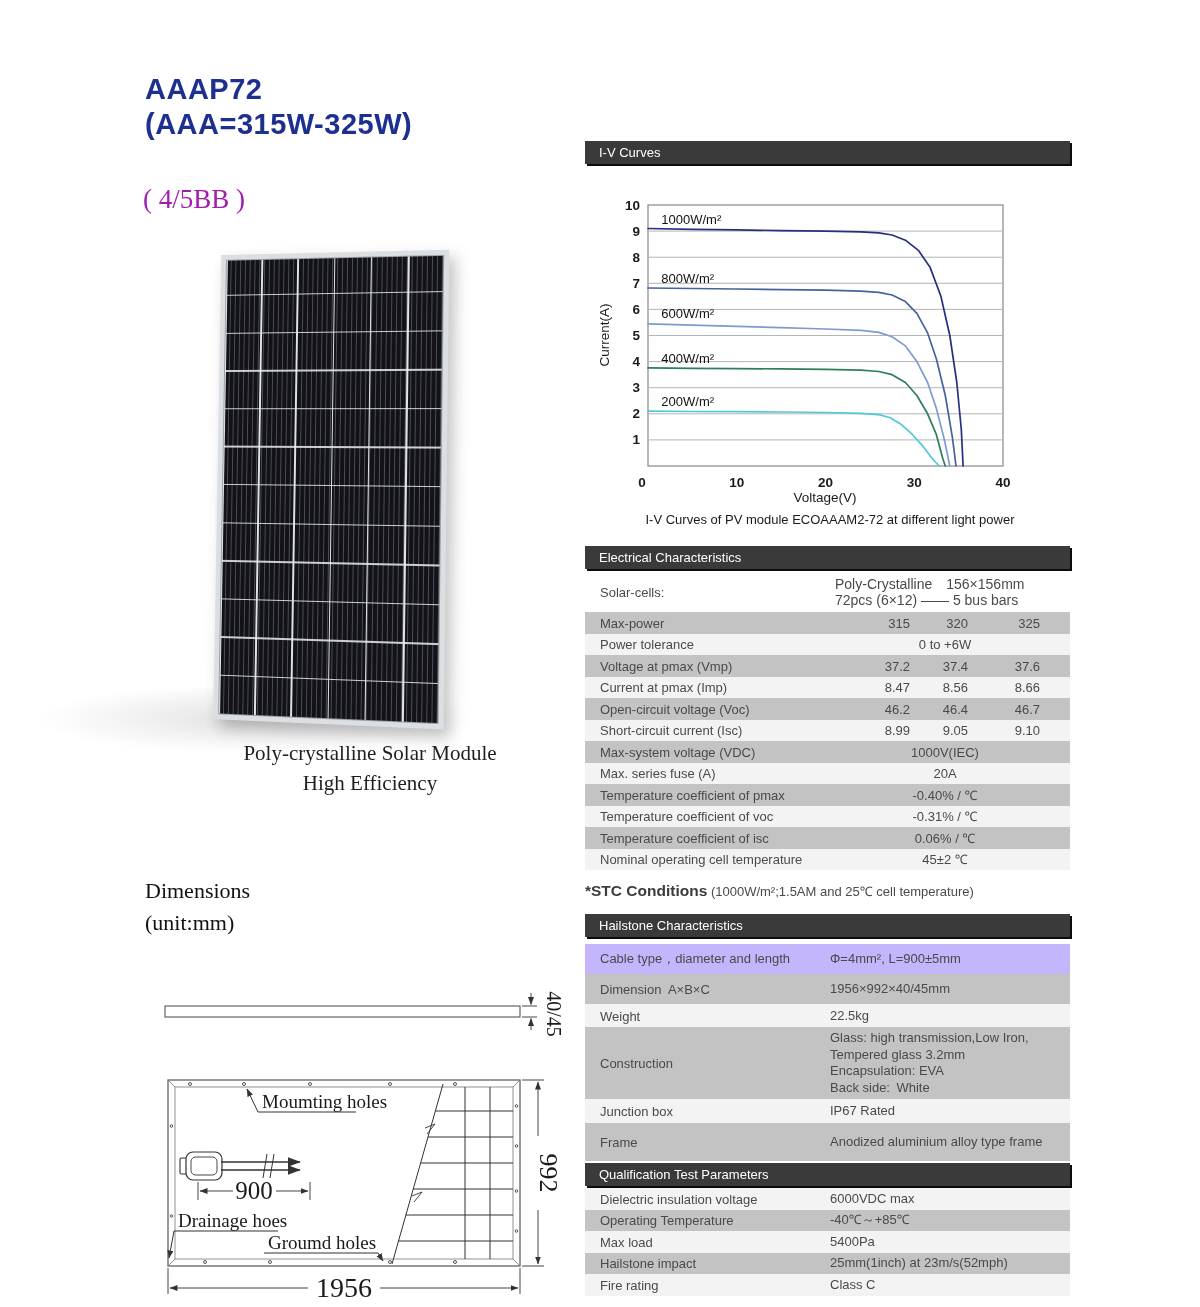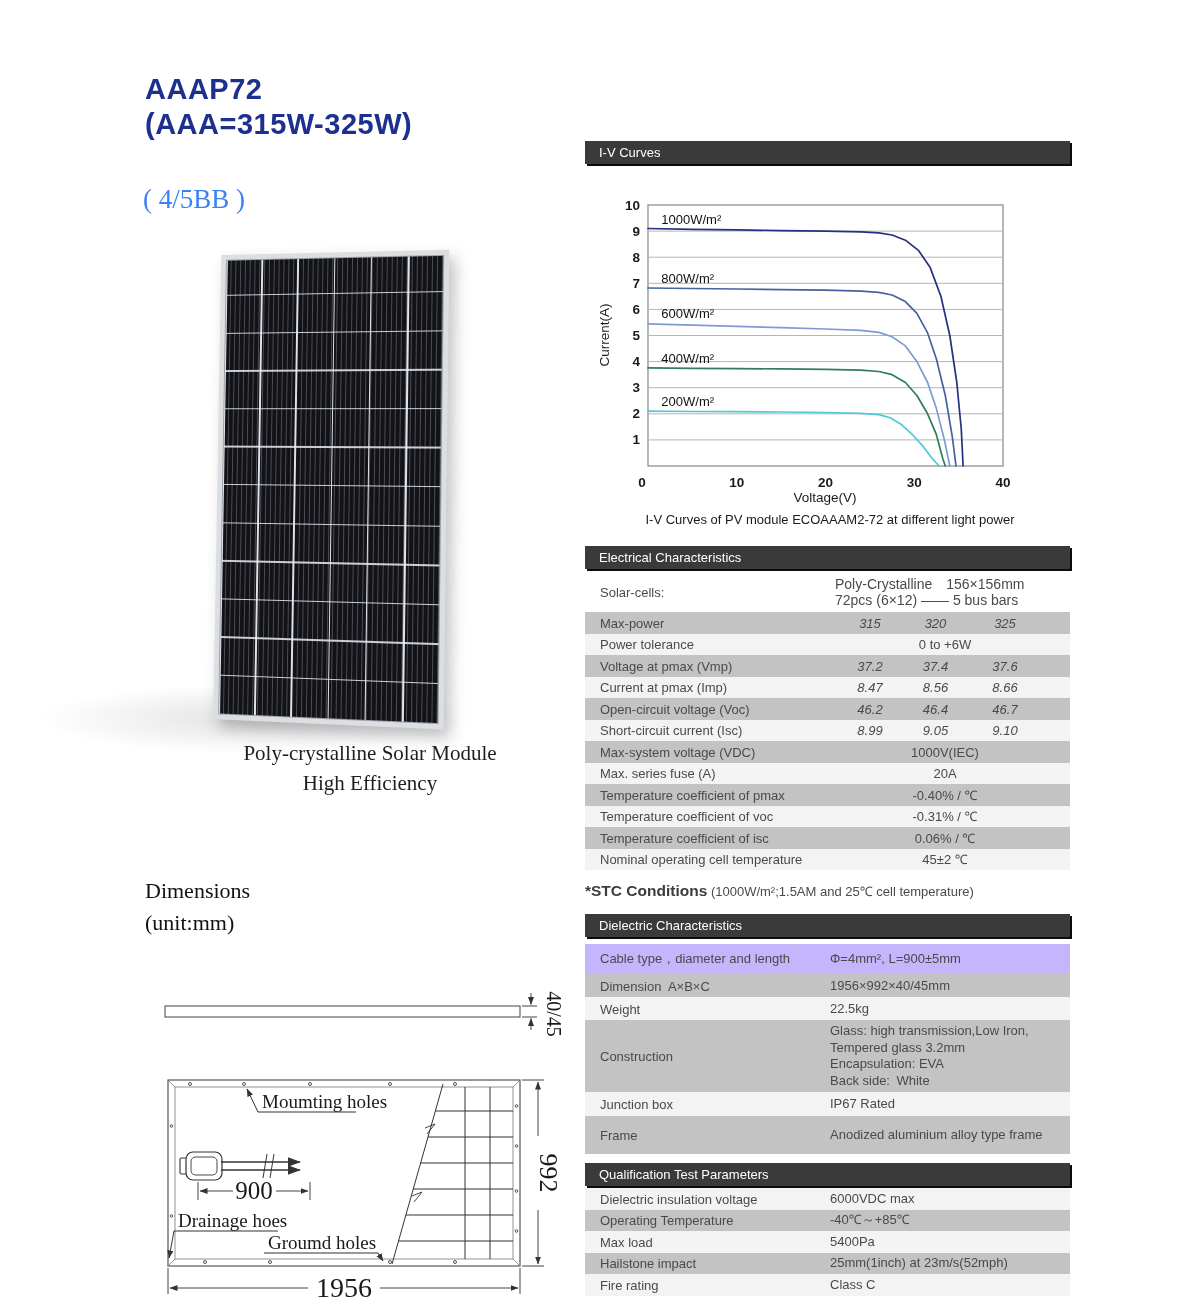--- a/index.html
+++ b/index.html
@@ -3,21 +3,21 @@
 <meta charset="utf-8">
 <style>
   html,body{margin:0;padding:0;background:#fff;}
   .page{position:relative;width:1200px;height:1307px;background:#ffffff;
         font-family:"Liberation Sans",sans-serif;overflow:hidden;}
 
   
   .product-title{position:absolute;left:145px;top:72px;font-size:29px;font-weight:bold;
                  color:#1d2f8f;line-height:35px;letter-spacing:.5px;}
   .subtitle{position:absolute;left:143px;top:184px;font-family:"Liberation Serif",serif;
-            font-size:27px;color:#3b82f6;}
+            font-size:27px;color:#a21caf;}
   .floor-shadow{position:absolute;left:20px;top:688px;width:560px;height:110px;
                 background:radial-gradient(ellipse 55% 45% at 42% 28%,rgba(90,90,95,.18),rgba(0,0,0,0) 70%);}
   .panel{position:absolute;left:214px;top:251px;width:222px;height:462px;
          background-color:#121217;
          background-image:
            repeating-linear-gradient(90deg,rgba(205,215,228,.30) 0 1px,transparent 1px 5px),
            repeating-linear-gradient(90deg,rgba(235,239,244,.95) 0 1.6px,transparent 1.6px 37.2px),
            repeating-linear-gradient(0deg,rgba(235,239,244,.85) 0 1.4px,transparent 1.4px 38.6px);
          border:5px solid #dcdfe2;
          box-shadow:inset 0 0 0 1px #9aa0a6,6px 8px 14px rgba(40,40,45,.28);
@@ -47,21 +47,21 @@
   .dtable{position:absolute;left:585px;width:485px;}
   #t-elec{top:572px}#t-mech{top:944px}#t-qual{top:1188px}
   .solar-row{position:relative;height:40px;background:#fff;}
   .solar-row .lbl{position:absolute;left:15px;top:50%;transform:translateY(-50%);
                   font-size:13px;color:#4a4a4a;}
   .solar-row .v{position:absolute;left:250px;top:4px;width:235px;font-size:14px;
                 color:#4a4a4a;line-height:16px;}
   .trow{position:relative;height:21.5px;font-size:13px;color:#4a4a4a;}
   .trow.gray{background:#c3c3c3}.trow.light{background:#f3f3f3}.trow.white{background:#c4b5fd}
   .trow .lbl{position:absolute;left:15px;top:50%;transform:translateY(-50%);white-space:nowrap;}
-  .trow .val{position:absolute;top:50%;transform:translateY(-50%);text-align:center;font-style:italic;}
+  .trow .val{position:absolute;top:50%;transform:translateY(-50%);text-align:right;}
   .trow .c0{left:245px;width:80px}.trow .c1{left:318px;width:65px}.trow .c2{left:385px;width:70px}
   .trow .merged{position:absolute;left:255px;width:210px;top:50%;transform:translateY(-50%);text-align:center;}
   .trow .val2{position:absolute;left:245px;width:235px;top:50%;transform:translateY(-50%);
               white-space:pre-line;line-height:16.5px;}
   .stc-note{position:absolute;left:585px;top:882px;font-size:13px;color:#4a4a4a;}
   .stc-note b{font-size:15.5px;color:#3c3c3c;}
 </style>
 </head>
 <body>
 
@@ -302,27 +302,27 @@
           <span class="lbl">Nominal operating cell temperature</span>
           <span class="merged">45±2 ℃</span>
         </div>
       </div>
   </div>
 
   <div class="stc-note">
     <b>*STC Conditions</b><span> (1000W/m²;1.5AM and 25℃ cell temperature)</span>
   </div>
 
-  <div class="secbar" id="bar-mech">Dielectric Characteristics</div>
+  <div class="secbar" id="bar-mech">Hailstone Characteristics</div>
   <div class="dtable" id="t-mech">
       <div class="trow white" style="height: 30px;">
         <span class="lbl">Cable type，diameter and length</span>
         <span class="val2">Φ=4mm², L=900±5mm</span>
       </div>
-      <div class="trow gray" style="height: 23px; padding-left: 32px;">
+      <div class="trow gray" style="height: 30px; padding-left: 32px;">
         <span class="lbl">Dimension A×B×C</span>
         <span class="val2">1956×992×40/45mm</span>
       </div>
       <div class="trow light" style="height: 23px;">
         <span class="lbl">Weight</span>
         <span class="val2">22.5kg</span>
       </div>
       <div class="trow gray" style="height: 72px;">
         <span class="lbl">Construction</span>
         <span class="val2">Glass: high transmission,Low Iron,

